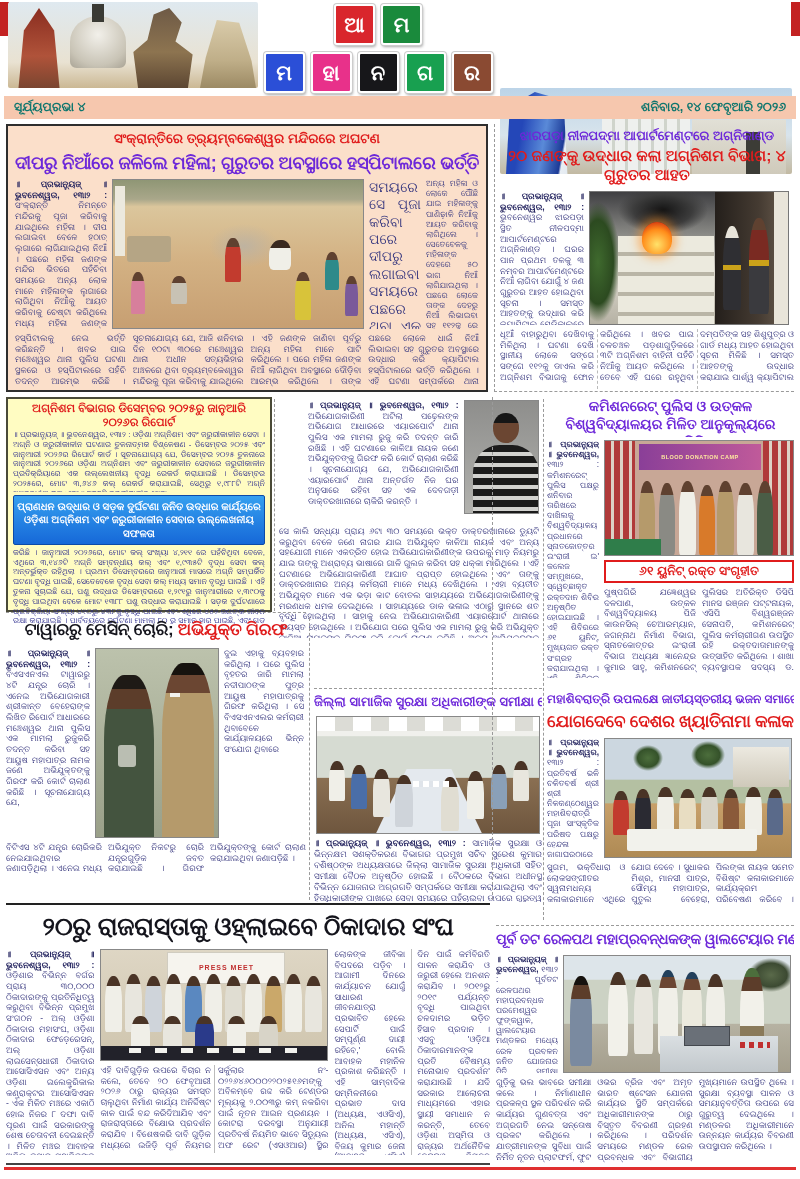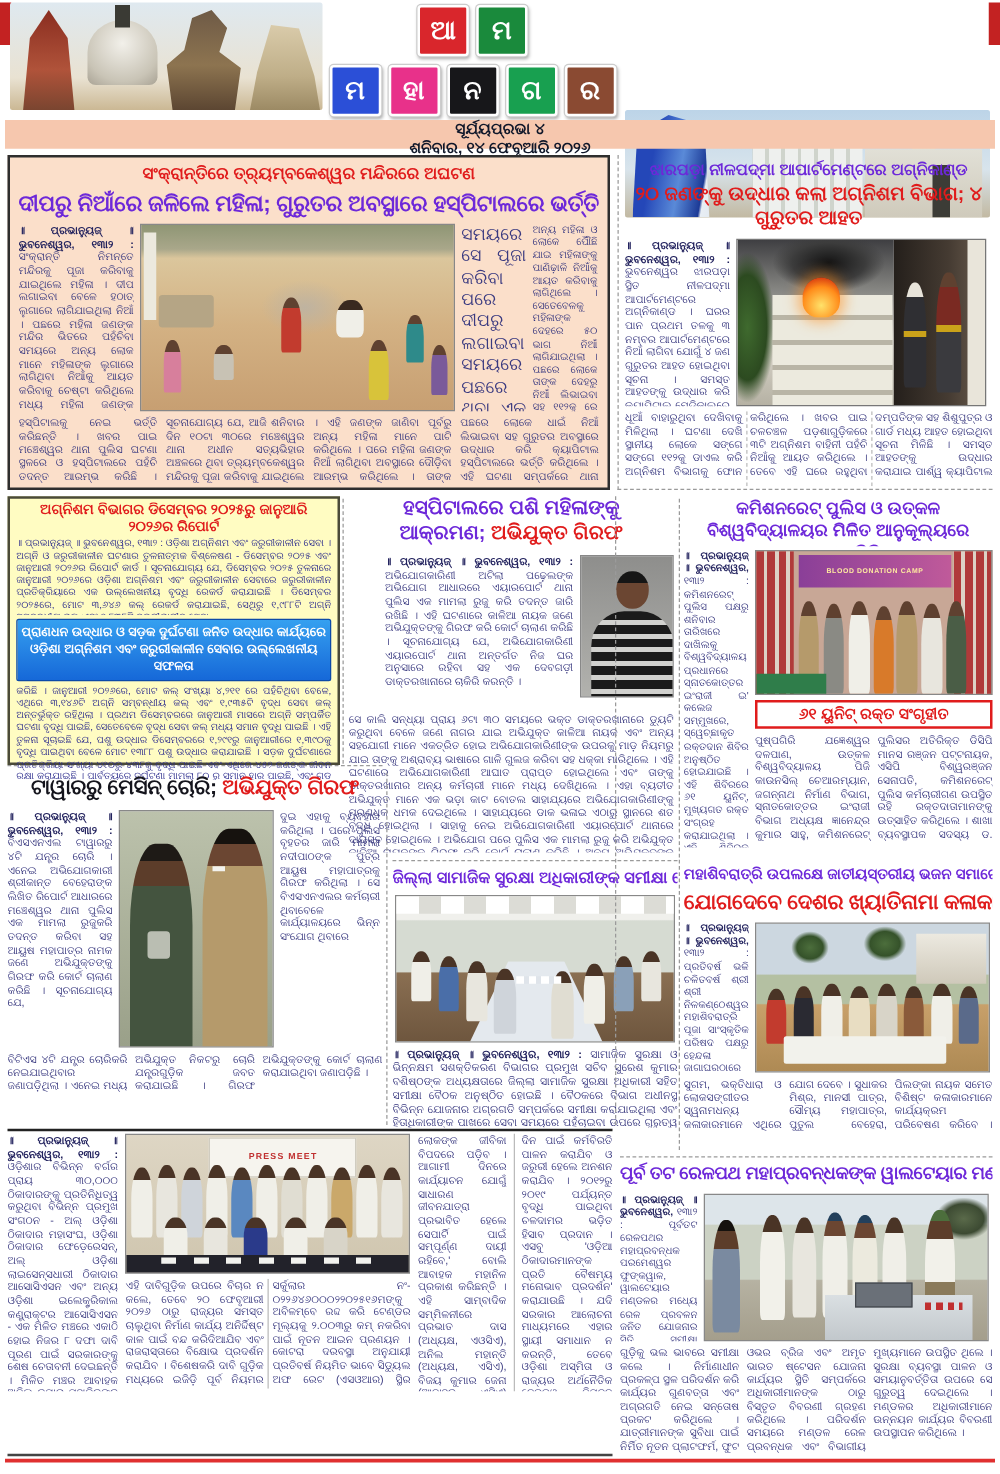--- a/index.html
+++ b/index.html
@@ -8,21 +8,21 @@
   .abs{position:absolute;}
   
   .mast{left:0;top:0;width:800px;height:92px;background:#fff;}
   .collage{overflow:hidden;border-radius:2px;}
   .tilerow{display:flex;justify-content:center;gap:6px;}
   .tile{width:37px;height:37px;display:flex;align-items:center;justify-content:center;
         color:#fff;font-weight:bold;font-size:21px;border:2px solid #fff;
         box-shadow:0 0 0 1px #ccc, 1px 2px 3px rgba(0,0,0,.35);border-radius:3px;}
   .datebar{left:4px;top:96px;width:792px;height:23px;background:#f6c7ae;
            display:flex;justify-content:space-between;align-items:center;
-           padding:0 10px;box-sizing:border-box;color:#0f172a;font-weight:bold;font-size:12.5px;flex-direction:column;}
+           padding:0 10px;box-sizing:border-box;color:#0f766e;font-weight:bold;font-size:12.5px;}
   
   .col{ text-align:justify;font-size:8.6px;line-height:1.24;color:#3a3a80;overflow:hidden;}
   .dl{font-weight:bold;color:#22225e;}
   .hl{font-weight:bold;text-align:center;overflow:hidden;}
   .nowrap{white-space:nowrap;letter-spacing:-.3px;}
   .red{color:#e01c1c;} .blue{color:#6d28d9;} .blk{color:#14141c;}
   .dashv{border-left:1px dashed #9a9a9a;width:0;}
   .dashtop{border-top:1px dashed #9a9a9a;}
   
   .art1box{left:6px;top:124px;width:482px;height:268px;background:#fbdfca;
@@ -135,24 +135,20 @@
   </div>
 
   <div class="abs yellowbox">
     <div class="hl red" style="font-size:11.5px;line-height:1.2;height:28px;">ଅଗ୍ନିଶମ ବିଭାଗର ଡିସେମ୍ବର ୨୦୨୫ରୁ ଜାନୁଆରି ୨୦୨୬ର ରିପୋର୍ଟ</div>
     <div class="col" style="height:62px;font-size:7.9px;color:#2a2a8c;">॥ ପ୍ରଭାନ୍ୟୁଜ୍ ॥ ଭୁବନେଶ୍ୱର, ୧୩ା୨ : ଓଡ଼ିଶା ଅଗ୍ନିଶମ ଏବଂ ଜରୁରୀକାଳୀନ ସେବା । ଅଗ୍ନି ଓ ଜରୁରୀକାଳୀନ ଘଟଣାର ତୁଳନାତ୍ମକ ବିଶ୍ଳେଷଣ - ଡିସେମ୍ବର ୨୦୨୫ ଏବଂ ଜାନୁଆରୀ ୨୦୨୬ର ରିପୋର୍ଟ କାର୍ଡ । ସୂଚନାଯୋଗ୍ୟ ଯେ, ଡିସେମ୍ବର ୨୦୨୫ ତୁଳନାରେ ଜାନୁଆରୀ ୨୦୨୬ରେ ଓଡ଼ିଶା ଅଗ୍ନିଶମ ଏବଂ ଜରୁରୀକାଳୀନ ସେବାରେ ଜରୁରୀକାଳୀନ ପ୍ରତିକ୍ରିୟାରେ ଏକ ଉଲ୍ଲେଖନୀୟ ବୃଦ୍ଧି ରେକର୍ଡ କରାଯାଇଛି । ଡିସେମ୍ବର ୨୦୨୫ରେ, ମୋଟ ୩,୬୪୬ କଲ୍ ରେକର୍ଡ କରାଯାଇଛି, ସେଥିରୁ ୧,୯୮୮ଟି ଅଗ୍ନି ସମ୍ବନ୍ଧୀୟ କଲ୍ ଏବଂ ୧,୮୩୮ଟି ଜରୁରୀକାଳୀନ ସେବା</div>
     <div class="highlight">ପ୍ରାଣଧନ ଉଦ୍ଧାର ଓ ସଡ଼କ ଦୁର୍ଘଟଣା ଜନିତ ଉଦ୍ଧାର କାର୍ଯ୍ୟରେ ଓଡ଼ିଶା ଅଗ୍ନିଶମ ଏବଂ ଜରୁରୀକାଳୀନ ସେବାର ଉଲ୍ଲେଖନୀୟ ସଫଳତା</div>
     <div class="col" style="height:76px;font-size:7.9px;color:#2a2a8c;">କରିଛି । ଜାନୁଆରୀ ୨୦୨୬ରେ, ମୋଟ କଲ୍ ସଂଖ୍ୟା ୪,୨୧୧ ରେ ପହଁଚିଥିବା ବେଳେ, ଏଥିରେ ୩,୧୪୬ଟି ଅଗ୍ନି ସମ୍ବନ୍ଧୀୟ କଲ୍ ଏବଂ ୧,୯୩୫ଟି ବୃଦ୍ଧ ସେବା କଲ୍ ଅନ୍ତର୍ଭୁକ୍ତ ରହିଥିଲା । ପ୍ରଥମ ଡିସେମ୍ବରରେ ଜାନୁଆରୀ ମାସରେ ଅଗ୍ନି ସମ୍ପର୍କିତ ଘଟଣା ବୃଦ୍ଧି ପାଇଛି, ସେତେବେଳେ ବୃଦ୍ଧ ସେବା କଲ୍ ମଧ୍ୟ ସମାନ ବୃଦ୍ଧି ପାଇଛି । ଏହି ତୁଳନା ସୂଚାଇଛି ଯେ, ପଶୁ ଉଦ୍ଧାର ଡିସେମ୍ବରରେ ୧,୨୯୧ରୁ ଜାନୁଆରୀରେ ୧,୩୯୦କୁ ବୃଦ୍ଧି ପାଇଥିବା ବେଳେ ମୋଟ ୧୩୮୮ ପଶୁ ଉଦ୍ଧାର କରାଯାଇଛି । ସଡ଼କ ଦୁର୍ଘଟଣାରେ ପ୍ରତିକ୍ରିୟା ସଂଖ୍ୟା ୪୧୦ରୁ ୪୩୮କୁ ବୃଦ୍ଧି ପାଇଛି ଏବଂ ଏଥିରେ ୪୫୨ ଜଣଙ୍କ ଜୀବନ ରକ୍ଷା କରାଯାଇଛି । ପାର୍ବତ୍ୟରେ ଦୁର୍ଘଟଣା ମାମଲା ୮୦ ରୁ ସମାନ ହାର ପାଇଛି, ଏବଂ ଗଡ଼ ଜାଟିରା ଓ ରାସ୍ତା ଯଥା କରିବା କାର୍ଯ୍ୟ ୩୯ ରୁ ୪୧କୁ ହ୍ରାସ ପାଇଛି । ଜାନୁଆରୀ ମାସରେ କଲ୍ ସଂଖ୍ୟାରେ ଘଟିଥିବା ବୃଦ୍ଧି ସାରା ରାଜ୍ୟରେ ଦେଶା ଅଗ୍ନିଶମ ଓ ଜରୁରୀକାଳୀନ କୌଣସି ଜରୁରୀକାଳୀନ ପରିସ୍ଥିତିରେ ତୁରନ୍ତ ଏବଂ ପ୍ରଭାବଶାଳୀ ପ୍ରତିକ୍ରିୟା, ଦକ୍ଷତା ଏବଂ ଅବକାଠାମୋ ଉନ୍ନତିର ପ୍ରତିଫଳନ ବୋଲି ସୂଚୀତ କରିଛି ।</div>
   </div>
 
   <div class="abs" style="left:279px;top:397px;width:260px;height:286px;">
-    <div class="hl" style="font-size:16px;line-height:1.25;height:44px;">
-      <span class="blue">ହସ୍ପିଟାଲରେ ପଶି ମହିଳାଙ୍କୁ</span><br>
-      <span class="blue">ଆକ୍ରମଣ; </span><span class="red">ଅଭିଯୁକ୍ତ ଗିରଫ</span>
-    </div>
     <div style="display:flex;gap:5px;margin-top:3px;">
       <div class="col" style="width:168px;height:122px;margin-left:29px;">
         <span class="dl">॥ ପ୍ରଭାନ୍ୟୁଜ୍ ॥ ଭୁବନେଶ୍ୱର, ୧୩ା୨ :</span>
         <span>ଅଭିଯୋଗକାରିଣୀ ଅଟିଲା ପଢ଼େଲଙ୍କ ଅଭିଯୋଗ ଆଧାରରେ ଏୟାରପୋର୍ଟ ଥାନା ପୁଲିସ ଏକ ମାମଲା ରୁଜୁ କରି ତଦନ୍ତ ଜାରି ରଖିଛି । ଏହି ଘଟଣାରେ କାଳିଆ ନାୟକ ଜଣେ ଅଭିଯୁକ୍ତଙ୍କୁ ଗିରଫ କରି କୋର୍ଟ ଚାଲାଣ କରିଛି । ସୂଚନାଯୋଗ୍ୟ ଯେ, ଅଭିଯୋଗକାରିଣୀ ଏୟାରପୋର୍ଟ ଥାନା ଅନ୍ତର୍ଗତ ନିଜ ଘର ଅନୁସାରେ ରହିବା ସହ ଏକ ଦେବଗଡ଼ୀ ଡାକ୍ତରଖାନାରେ ଚାକିରି କରନ୍ତି ।</span>
       </div>
       <div class="ph" style="width:84px;height:114px;background:linear-gradient(180deg,#8e8e8c,#b2b2ae);">
         <div style="left:28px;top:12px;width:26px;height:30px;border-radius:48%;background:linear-gradient(#161616 32%,#6b4632 32%);"></div>
         <div style="left:8px;top:44px;width:66px;height:70px;border-radius:40% 40% 0 0;background:repeating-linear-gradient(180deg,#1b1b1b 0 7px,#d2d2cf 7px 11px);"></div>
       </div>
     </div>
@@ -247,20 +243,21 @@
         <div class="pp" style="left:118px;top:50px;width:16px;height:46px;background:linear-gradient(#4a3426 20%,#8a5a3a 20%);"></div>
         <div class="pp" style="left:140px;top:48px;width:17px;height:48px;background:linear-gradient(#4a3426 20%,#f0efe8 20%);"></div>
         <div class="pp" style="left:162px;top:50px;width:16px;height:46px;background:linear-gradient(#4a3426 20%,#5a6a8a 20%);"></div>
         <div style="left:22px;top:90px;width:130px;height:22px;background:#f2f2ec;border-radius:2px;"></div>
       </div>
     </div>
     <div class="col" style="margin-top:4px;height:52px;column-count:3;column-gap:6px;">ସୁଗମ, ଭକ୍ତିଧାରା ଓ ଲୋକସଙ୍ଗୀତର ସ୍ୱନାମଧନ୍ୟ କଳାକାରମାନେ ଏଥିରେ ଯୋଗ ଦେବେ । ସୁଧାକର ମିଶ୍ର, ମାନସୀ ପାତ୍ର, ସୌମ୍ୟ ମହାପାତ୍ର, ପୁତୁଲ ବେହେରା, ପିଲଙ୍କା ନାୟକ ସମେତ ବିଶିଷ୍ଟ କଳାକାରମାନେ କାର୍ଯ୍ୟକ୍ରମ ପରିବେଷଣ କରିବେ । ସଂଯୋଜନା ସମିତିର ସଭାପତି, ସମ୍ପାଦକ ଏବଂ ସଦସ୍ୟମାନେ କାର୍ଯ୍ୟକ୍ରମର ସଫଳତା ପାଇଁ ଅନୁରୋଧ କରିଛନ୍ତି । ସଂଧ୍ୟାରେ ସ୍ଥାନୀୟ କଳାକାରଙ୍କ ଏକାଗ୍ରତା ଭଜନ ଓ ଅଷ୍ଟପ୍ରହରୀ ନାମଯଜ୍ଞ ଅନୁଷ୍ଠିତ ହେବ । ସଂଯୋଜକ ମଣ୍ଡଳୀ ଖ୍ୟାତିନାମା କଳାକାରଙ୍କୁ ଏକାଗ୍ରତା ଧ୍ୟାନରେ ସଜ୍ଜିତ କରିଛନ୍ତି ।</div>
   </div>
 
   <div class="abs" style="left:6px;top:903px;width:484px;height:262px;border-top:2px solid #222;border-bottom:2px solid #444;box-sizing:border-box;">
+    <div class="hl blk nowrap" style="font-size:25px;height:42px;line-height:42px;">୨୦ରୁ ରାଜରାସ୍ତାକୁ ଓହ୍ଲାଇବେ ଠିକାଦାର ସଂଘ</div>
     <div style="display:flex;gap:6px;margin-top:2px;">
       <div class="col" style="width:90px;height:206px;">
         <span class="dl">॥ ପ୍ରଭାନ୍ୟୁଜ୍ ॥ ଭୁବନେଶ୍ୱର, ୧୩ା୨ :</span>
         <span>ଓଡ଼ିଶାର ବିଭିନ୍ନ ବର୍ଗର ପ୍ରାୟ ୩୦,୦୦୦ ଠିକାଦାରଙ୍କୁ ପ୍ରତିନିଧିତ୍ୱ କରୁଥିବା ବିଭିନ୍ନ ପ୍ରମୁଖ ସଂଗଠନ - ଅଲ୍ ଓଡ଼ିଶା ଠିକାଦାର ମହାସଂଘ, ଓଡ଼ିଶା ଠିକାଦାର ଫେଡ଼େରେସନ୍, ଅଲ୍ ଓଡ଼ିଶା ଲାଇସେନ୍ସଧାରୀ ଠିକାଦାର ଆସୋସିଏସନ ଏବଂ ଅନ୍ୟ ଓଡ଼ିଶା ଇଲେକ୍ଟ୍ରିକାଲ କଣ୍ଟ୍ରାକ୍ଟର ଆସୋସିଏସନ - ଏକ ମିଳିତ ମଞ୍ଚରେ ଏକାଠି ହୋଇ ନିଜର ୮ ଦଫା ଦାବି ପୂରଣ ପାଇଁ ସରକାରଙ୍କୁ ଶେଷ ଚେତାବନୀ ଦେଇଛନ୍ତି । ମିଳିତ ମଞ୍ଚର ଆବାହକ ଅନିଲ କୁମାର ମହାଳିକଙ୍କ ନେତୃତ୍ୱରେ ମୁଖ୍ୟମନ୍ତ୍ରୀ ମୋହନ ଚରଣ ମାଝିଙ୍କୁ ଏକ ସ୍ମାରକପତ୍ର ପ୍ରଦାନ ହୋଇଯାଇଛି । ଏହି ପତ୍ର ମାଧ୍ୟମରେ ସ୍ପଷ୍ଟ ଜଣାଯାଇଛି ଯେ, ଯଦି ଆସନ୍ତା ୧୮ ଫେବୃଆରୀ ୨୦୨୬ ସୁଧା ସରକାର</span>
       </div>
       <div style="width:228px;">
         <div class="ph" style="width:228px;height:112px;background:linear-gradient(180deg,#ded6c4,#cfc5ae);">
           <div style="left:66px;top:2px;width:116px;height:30px;background:#f6f4ee;border:1px solid #d0ccc0;color:#c03030;font-size:7px;font-weight:bold;text-align:center;line-height:30px;letter-spacing:1px;">PRESS MEET</div>
           <div class="pp" style="left:4px;top:26px;width:17px;height:56px;background:linear-gradient(#4a3426 18%,#f0efe8 18%);"></div>
           <div class="pp" style="left:24px;top:24px;width:17px;height:58px;background:linear-gradient(#4a3426 18%,#e8e6de 18%);"></div>

